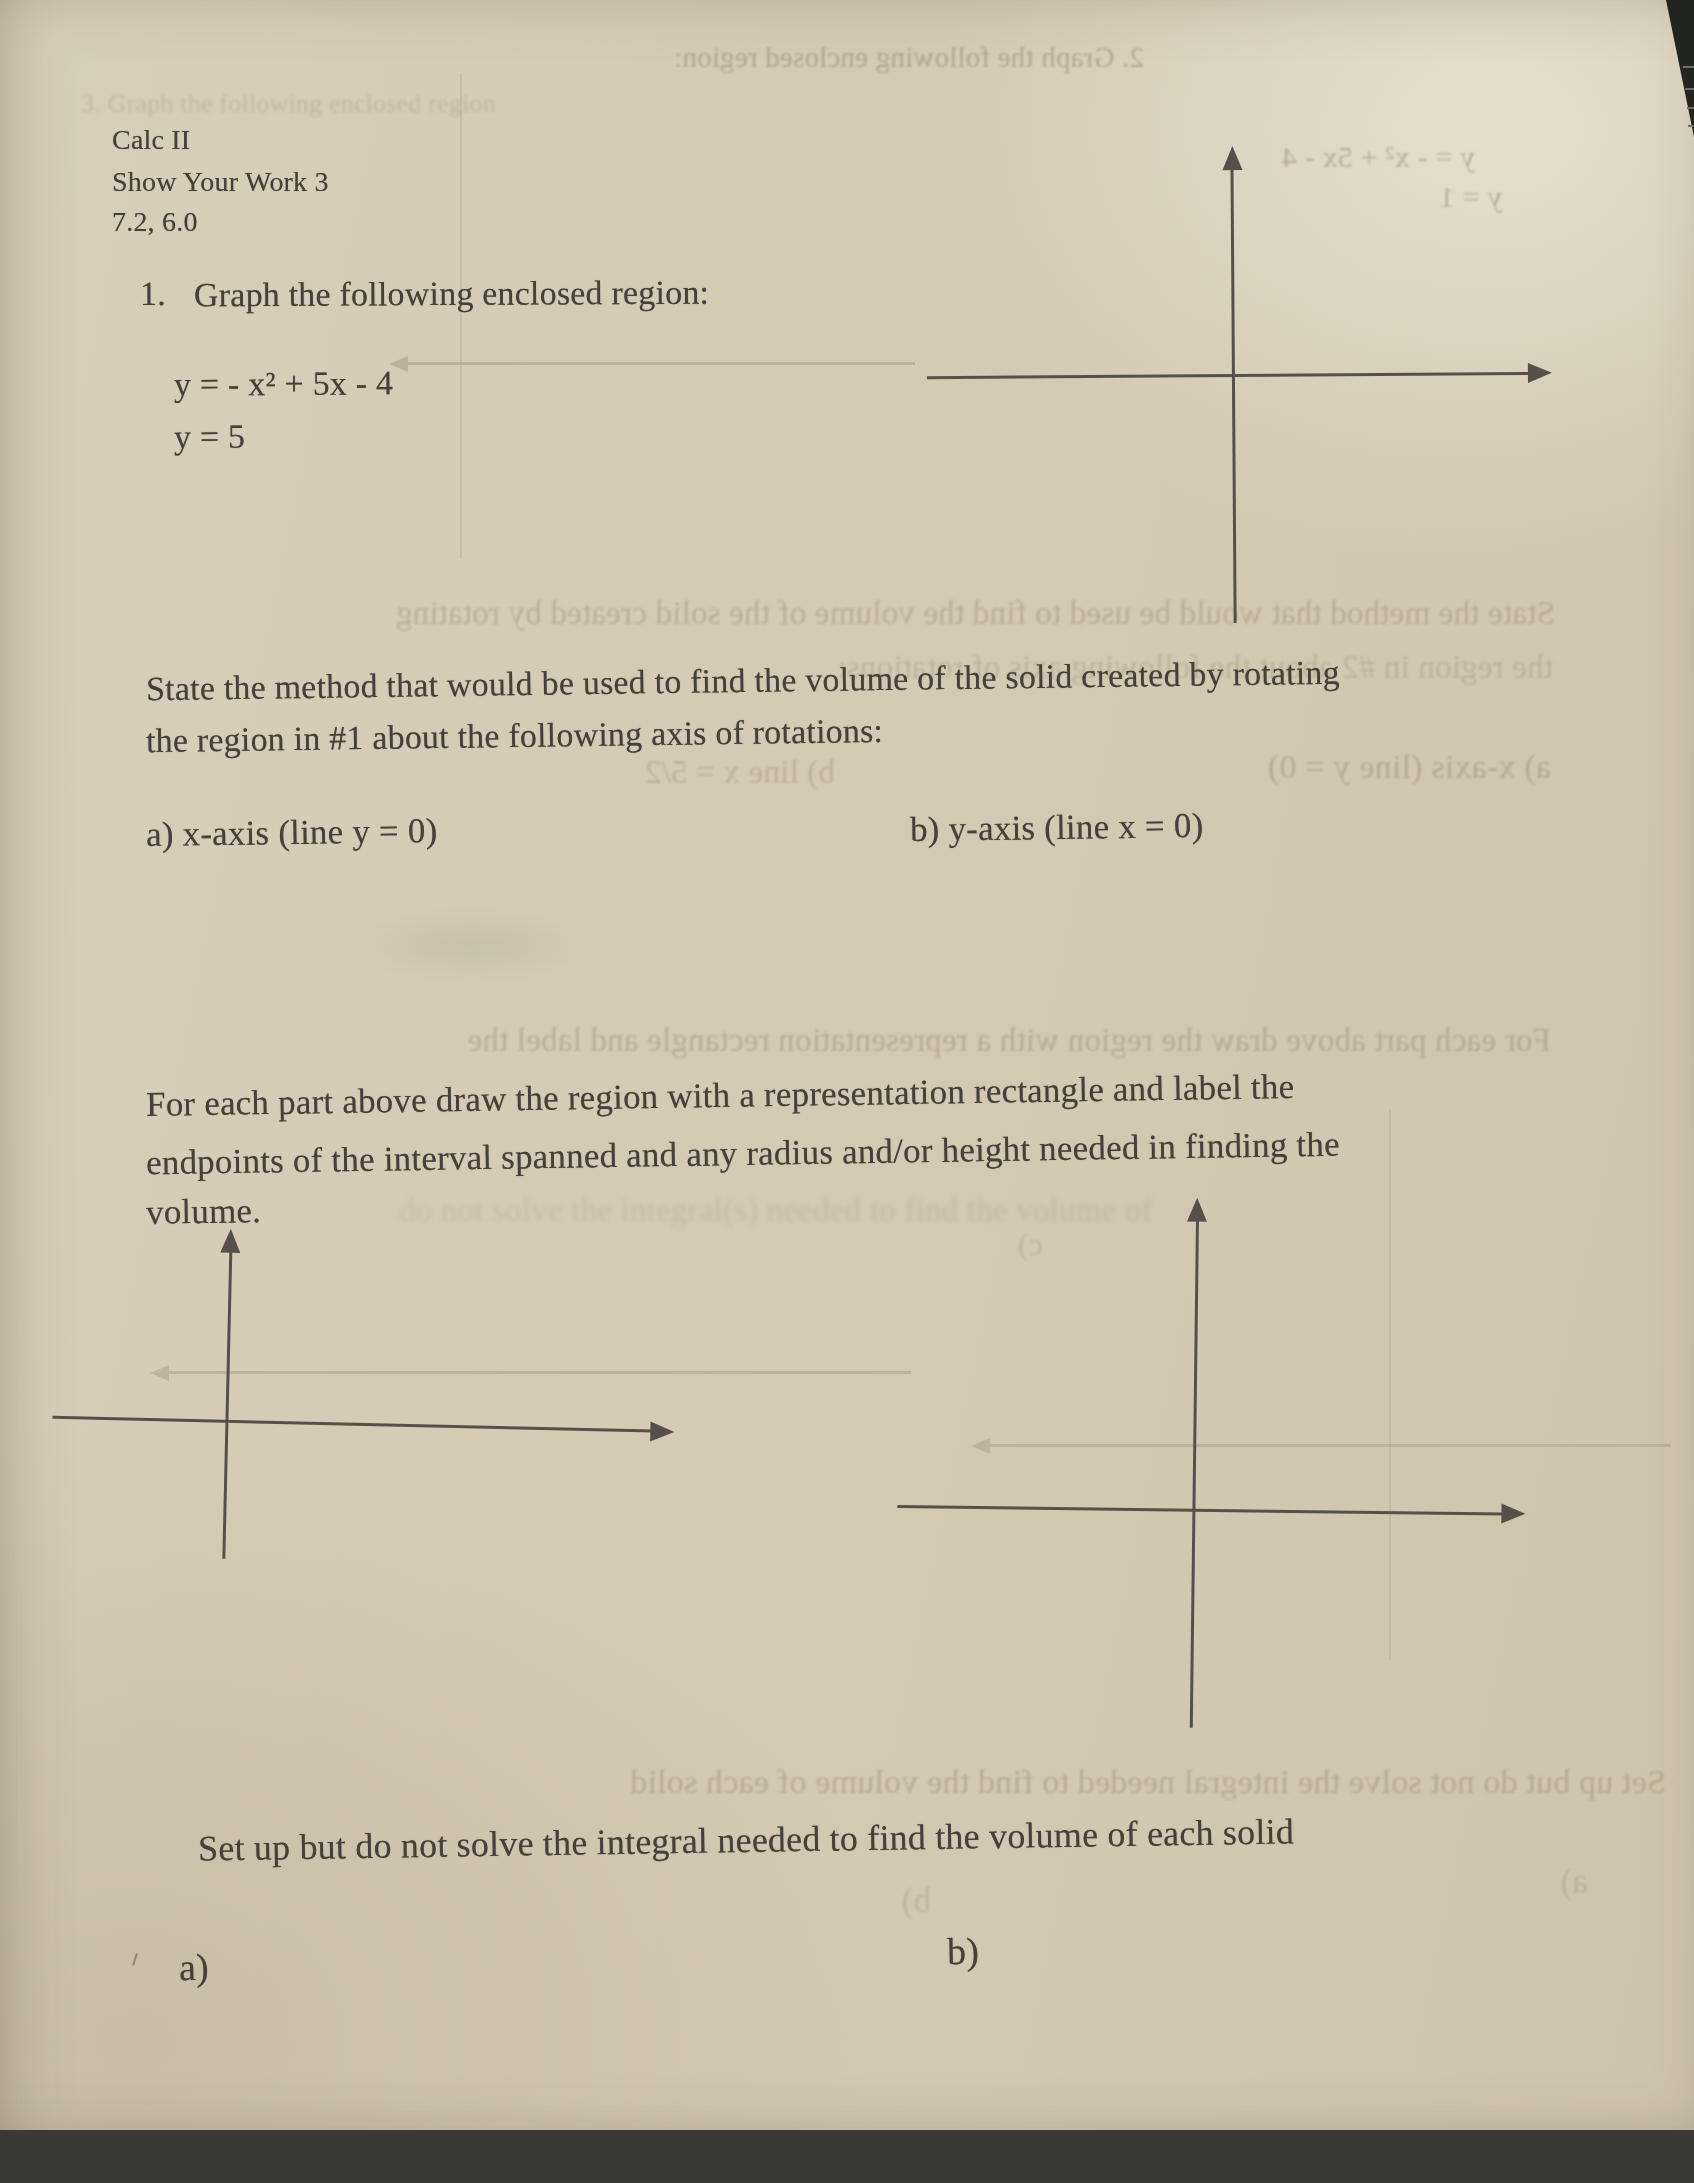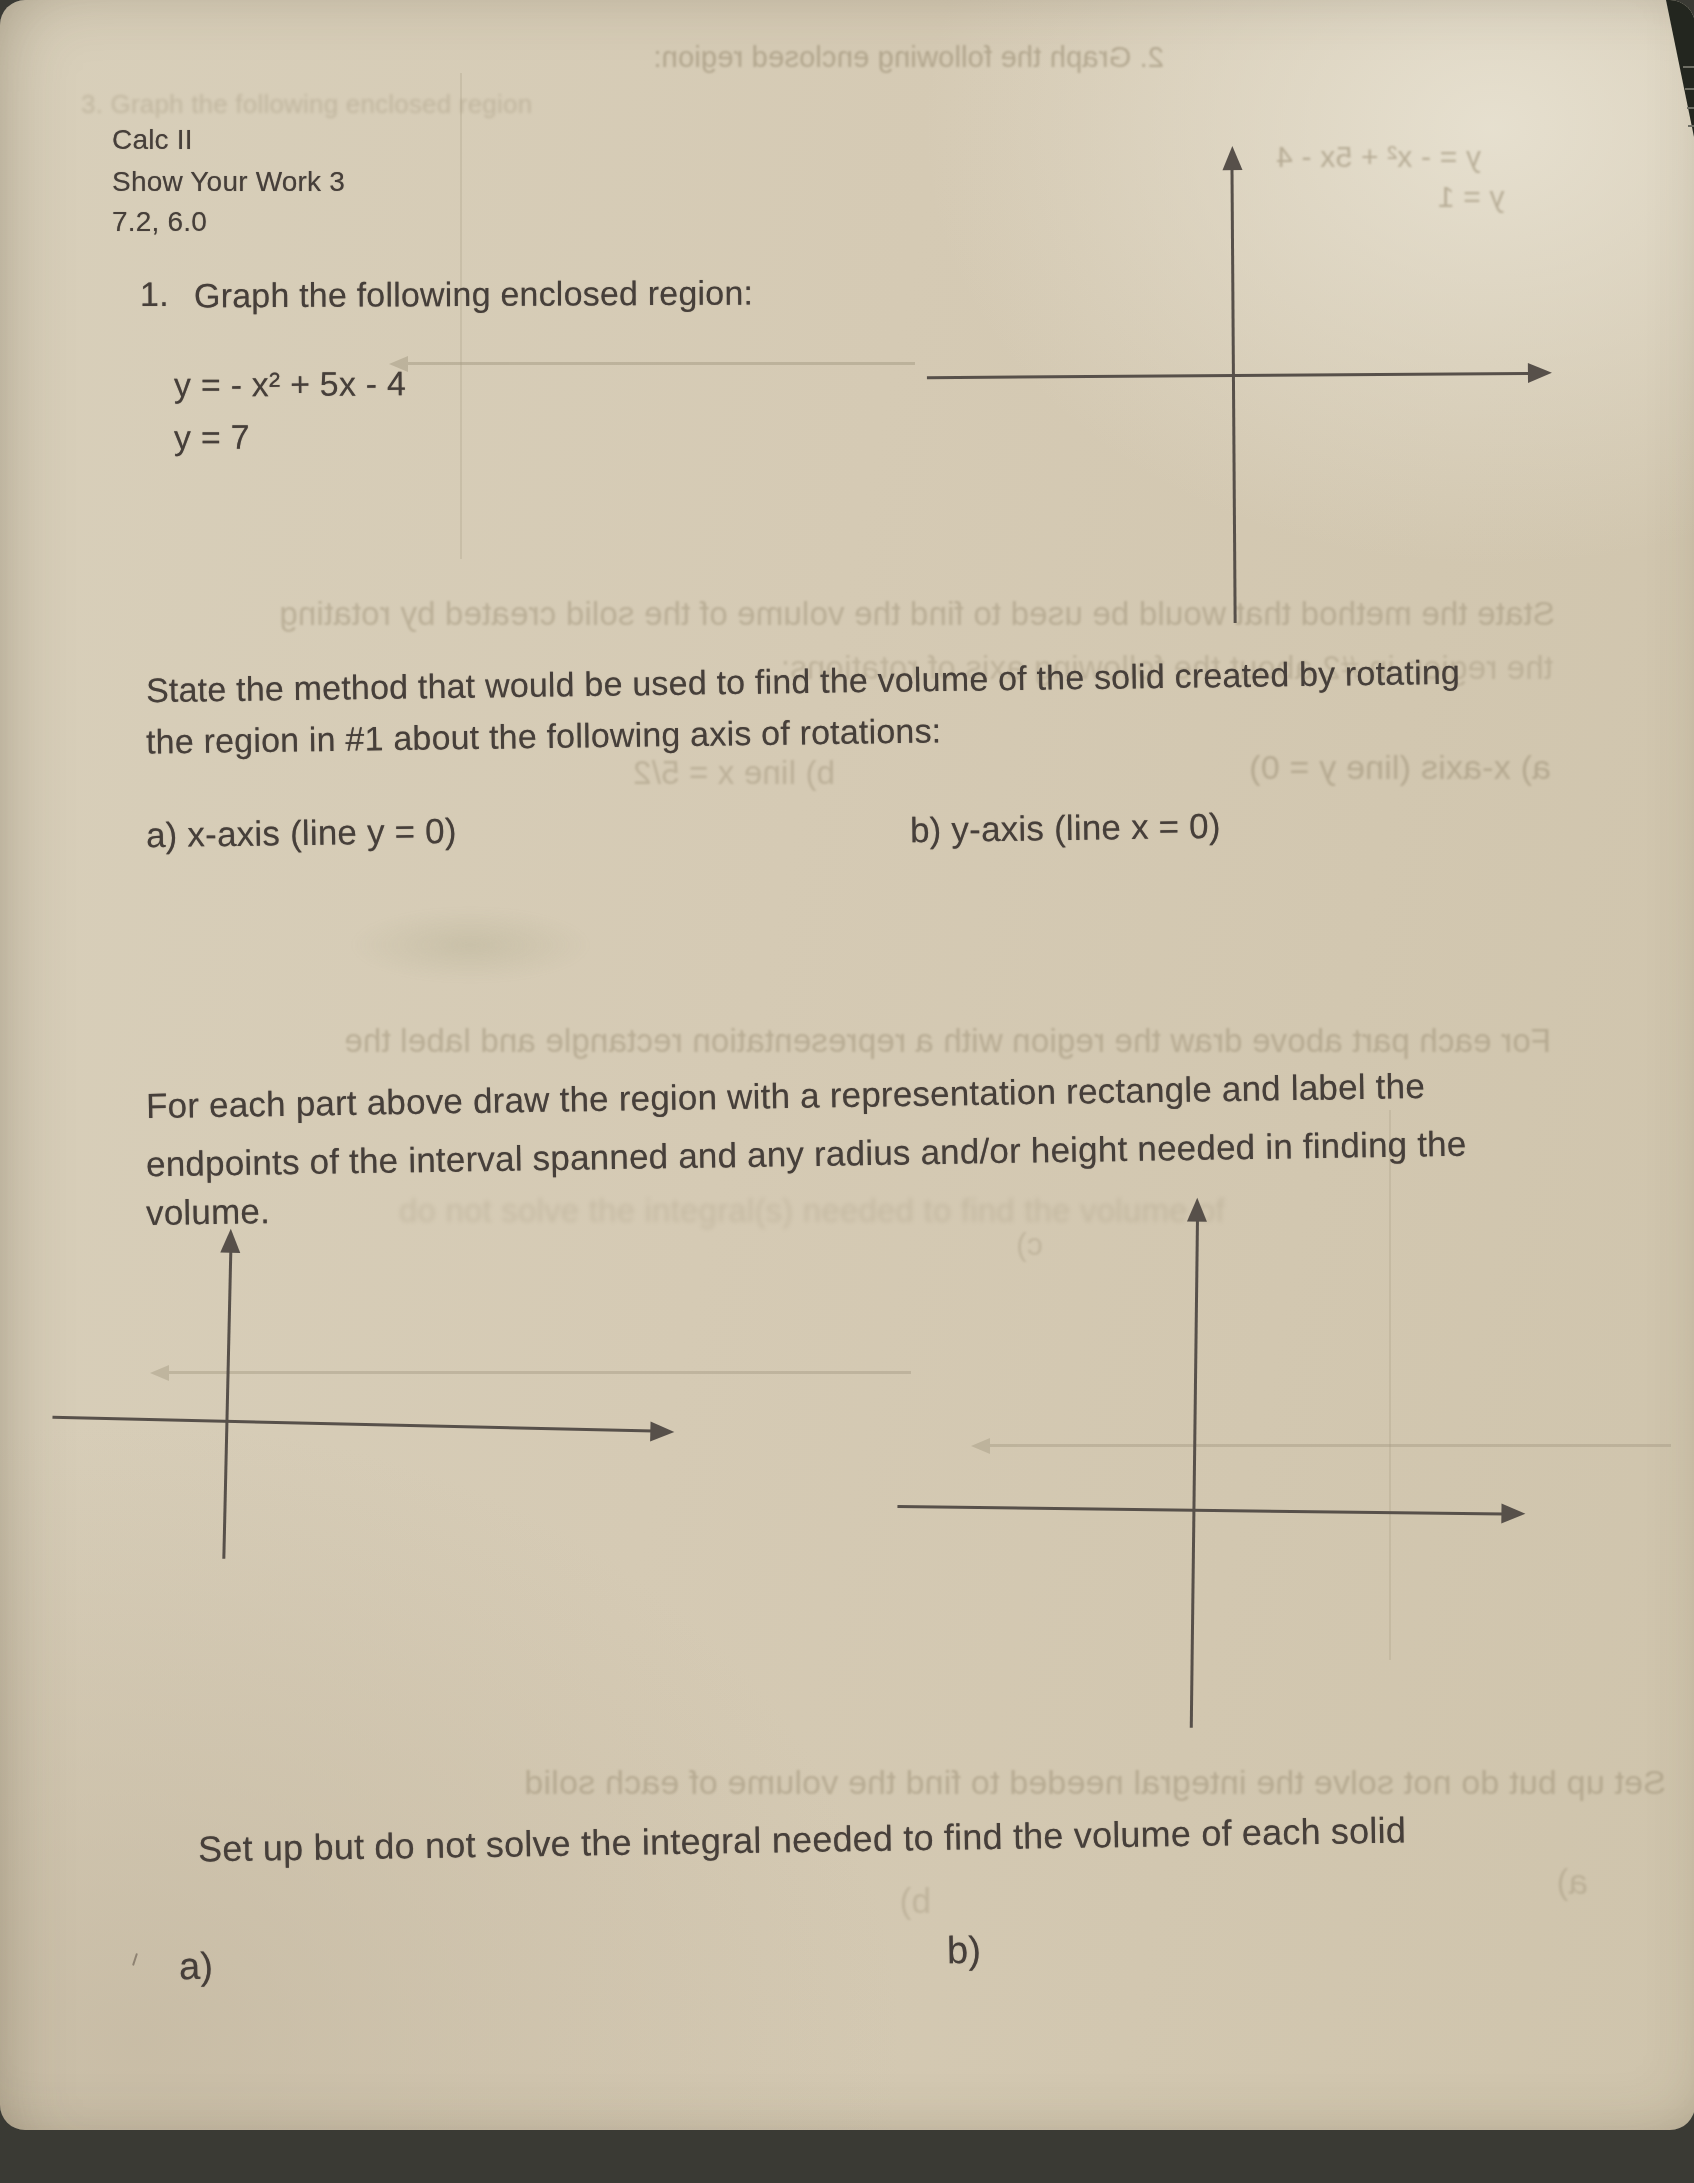--- a/index.html
+++ b/index.html
@@ -1,27 +1,26 @@
 <!DOCTYPE html>
 <html style="font-size:12.8px"><head>
 <meta charset="utf-8">
 <style>
   html,body{margin:0;padding:0;background:#3a3a34;}
   .photo{
     position:relative;
     width:1695px;height:2130px;
     overflow:hidden;
-    font-family:Liberation Sans, sans-serif;
+    font-family:Liberation Serif, serif;
     background:
       radial-gradient(1036px 797px at 88% 6%, rgba(232,226,210,.9) 0%, rgba(232,226,210,0) 55%),
       radial-gradient(1275px 1036px at 8% 96%, rgba(198,186,163,.85) 0%, rgba(198,186,163,0) 60%),
       linear-gradient(102deg, #d8cfba 0%, #d5cab4 45%, #cfc4ac 100%);
     box-shadow: inset 36px 20px 72px -40px rgba(70,58,35,.35),
                 inset -20px -28px 72px -48px rgba(70,58,35,.30);
-    border-radius: 25px;
   }
   .txt{
     position:absolute;
     color:#463f3a;
     white-space:nowrap;
     text-shadow:0 0 0.8px rgba(62,53,47,.55);
     letter-spacing:0.2px;
   }
   .ghost{
     position:absolute;
@@ -104,21 +103,21 @@
   <div class="ghost mirror" style="left:875px;top:1881px;width:56px;font-size:35px;opacity:.28;">b)</div>
 
   <div class="txt" style="left:112px;top:124px;font-size:28px;">Calc II</div>
   <div class="txt" style="left:112px;top:166px;font-size:28px;text-align:right;">Show Your Work 3</div>
   <div class="txt" style="left:112px;top:206px;font-size:28px;">7.2, 6.0</div>
 
   <div class="txt" style="left:140px;top:275px;font-size:34px;transform:rotate(-0.3deg);">1.</div>
   <div class="txt" style="left:194px;top:275px;font-size:34px;transform:rotate(-0.3deg);">Graph the following enclosed region:</div>
 
   <div class="txt" style="left:174px;top:365px;font-size:34px;transform:rotate(-0.4deg);">y = - x² + 5x - 4</div>
-  <div class="txt" style="left:174px;top:418px;font-size:34px;transform:rotate(-0.4deg);">y = 7</div>
+  <div class="txt" style="left:174px;top:418px;font-size:34px;transform:rotate(-0.4deg);">y = 5</div>
 
   <div class="graph" style="left:927px;top:146px;width:630px;height:478px;transform:rotate(-0.4deg);">
     <span class="arrow-up" style="left:297px;top:0;"></span>
     <span class="axis" style="left:305px;top:21px;width:3.2px;height:456px;"></span>
     <span class="axis" style="left:0;top:228px;width:604px;height:3.2px;"></span>
     <span class="arrow-right" style="left:601px;top:219px;"></span>
   </div>
 
   <div class="txt" style="left:146px;top:662px;font-size:34px;transform:rotate(-0.8deg);">State the method that would be used to find the volume of the solid created by rotating</div>
   <div class="txt" style="left:146px;top:717px;font-size:34px;transform:rotate(-0.8deg);">the region in #1 about the following axis of rotations:</div>

